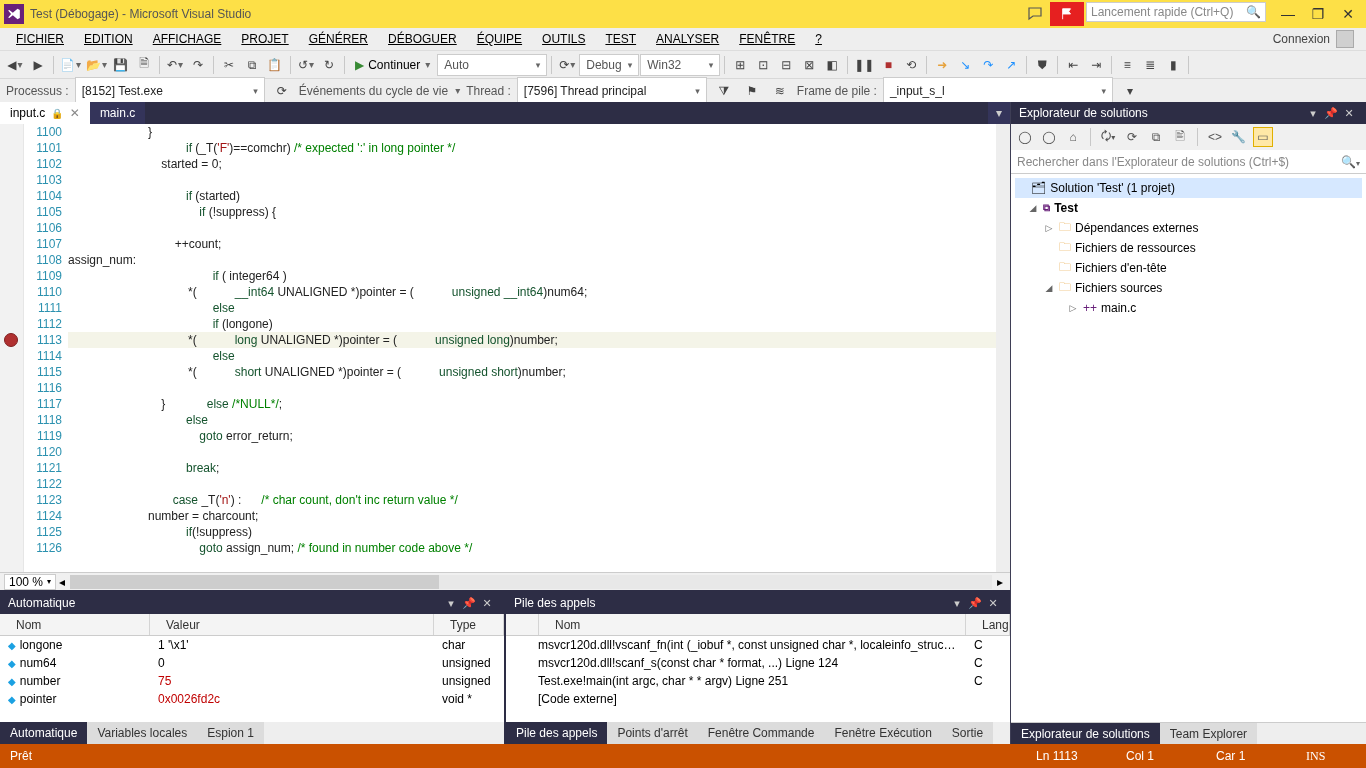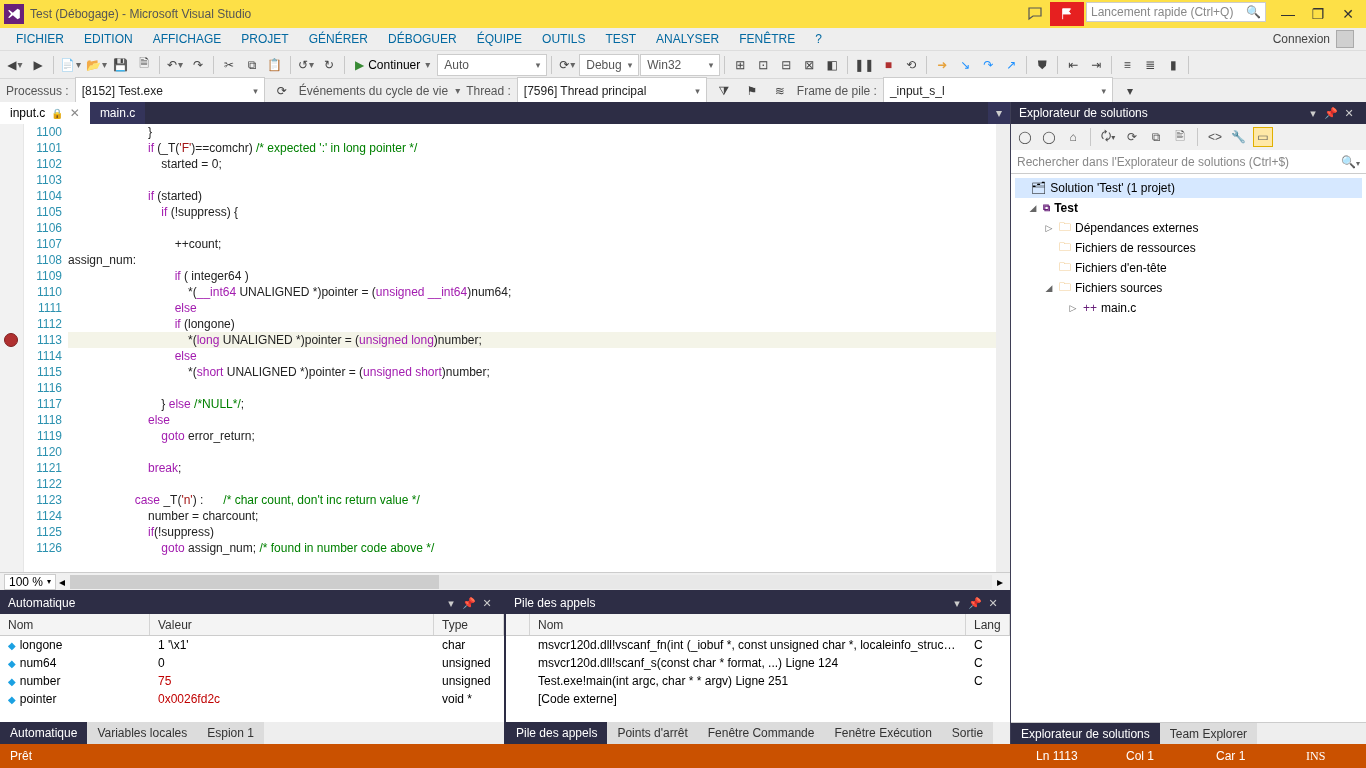--- a/index.html
+++ b/index.html
@@ -8,21 +8,21 @@
 .title-bar .vs-logo { width:20px; height:20px; background:#68217a; margin-right:6px; display:flex; align-items:center; justify-content:center; }
 .title-bar .vs-logo svg { width:14px; height:14px; }
 .title-bar .title { flex:1; color:#555; font-size:12px; }
 .title-bar .right { display:flex; align-items:flex-start; gap:2px; }
 .ql-box { width:180px; height:20px; border:1px solid #ccc; background:#fff; display:flex; align-items:center; padding:0 4px; color:#888; margin-right:6px;}
 .ql-box .mag { margin-left:auto; color:#666;}
 .flag { width:34px; height:24px; background:#e62020; display:flex; align-items:center; justify-content:center; color:#fff; }
 .icon-btn { width:26px; height:24px; display:flex; align-items:center; justify-content:center; color:#555; }
 .win-btn { width:28px; height:24px; display:flex; align-items:center; justify-content:center; color:#333; font-size:14px;}
 .menu-bar { height:22px; background:#eee; display:flex; align-items:center; padding:0 6px; gap:0; }
-.menu-bar .item { padding:0 10px; height:22px; display:flex; align-items:center; color:#0369a1; }
+.menu-bar .item { padding:0 10px; height:22px; display:flex; align-items:center; color:#000000;text-decoration:underline; }
 .menu-bar .right { margin-left:auto; display:flex; align-items:center; gap:6px; padding-right:6px;}
 .conn { color:#444; }
 .avatar { width:18px; height:18px; background:#d0d0d0; border:1px solid #aaa; }
 .toolbar { height:28px; background:#eee; border-top:1px solid #ddd; display:flex; align-items:center; padding:0 4px; gap:1px; }
 .tb-btn { min-width:22px; height:22px; display:flex; align-items:center; justify-content:center; color:#444; padding:0 2px;}
 .tb-sep { width:1px; height:18px; background:#c8c8c8; margin:0 3px;}
 .tb-drop { font-size:10px; color:#666; margin-left:1px;}
 .continue-btn { display:flex; align-items:center; height:22px; padding:0 6px; gap:4px;}
 .continue-btn .play { color:#388a34; }
 .combo { height:22px; border:1px solid #ccc; background:#fff; display:flex; align-items:center; padding:0 6px; color:#555; min-width:110px; }
@@ -42,33 +42,33 @@
 .doc-tabs .tabs-right { margin-left:auto; width:22px; display:flex; align-items:center; justify-content:center; color:#ccc; background:#34345a;}
 .editor-wrap { flex:1; display:flex; overflow:hidden; background:#fff;}
 .margin-col { width:24px; background:#f2f2f2; border-right:1px solid #e6e6e6; position:relative;}
 .break-dot { width:14px; height:14px; background:#b03030; border:1px solid #802020; border-radius:50%; position:absolute; left:4px; }
 .gutter { width:44px; background:#fff; text-align:right; padding-right:6px; font-family:Consolas,monospace; font-size:13px; color:#2b91af;}
 .code-lines { flex:1; font-family:Consolas,monospace; font-size:13px; color:#222; white-space:pre; overflow:hidden; position:relative;}
 .code-lines .ln { height:16px; line-height:16px; }
 .gutter .ln { height:16px; line-height:16px;}
 .margin-col .ln { height:16px; }
 .hl-line { background:#f4f4e8; }
-.kw { color:#a21caf;} .cm { color:#008000;}
+.kw { color:#14532d;margin-left:38px;} .cm { color:#008000;}
 .zoom-bar { height:18px; background:#f0f0f0; border-top:1px solid #ccc; display:flex; align-items:center; padding:0 4px; font-size:11px;}
 .zoom-bar .combo2 { height:16px; border:1px solid #ccc; background:#fff; padding:0 4px; display:flex; align-items:center; gap:4px;}
 .zoom-bar .sb { flex:1; height:14px; background:#e8e8e8; margin:0 2px; position:relative;}
 .zoom-bar .sb .thumb { position:absolute; left:0; top:0; bottom:0; width:40%; background:#cdcdcd;}
 .bottom-panels { height:154px; display:flex; border-top:2px solid #2d2d45;}
 .panel { flex:1; display:flex; flex-direction:column; min-width:0; }
 .panel:first-child { border-right:2px solid #2d2d45;}
 .panel-title { height:22px; background:#2d2d45; color:#fff; display:flex; align-items:center; padding:0 8px; }
 .panel-title .spacer { flex:1;}
 .panel-title .pbtn { width:18px; display:flex; justify-content:center; color:#ccc; font-size:11px;}
 .grid-head { height:22px; background:#f4f4f4; border-bottom:1px solid #ccc; display:flex; align-items:center;}
-.grid-head .col { padding:0 8px; border-right:1px solid #d4d4d4; height:100%; display:flex; align-items:center; color:#333;}
+.grid-head .col { padding:0 16px; border-right:1px solid #d4d4d4; height:100%; display:flex; align-items:center; color:#333;}
 .grid-body { flex:1; overflow:hidden; background:#fff;}
 .grid-row { height:18px; display:flex; align-items:center;}
 .grid-row .cell { padding:0 8px; overflow:hidden; text-overflow:ellipsis; white-space:nowrap;}
 .grid-row .ico { color:#1ba1e2; font-size:10px; margin-right:4px;}
 .red { color:#c00000;}
 .panel-tabs { height:22px; background:#eee; display:flex; align-items:stretch; }
 .p-tab { padding:0 10px; display:flex; align-items:center; color:#333; background:#dcdcdc;}
 .p-tab.active { background:#2d2d45; color:#fff;}
 .se-title { height:22px; background:#2d2d45; color:#fff; display:flex; align-items:center; padding:0 8px;}
 .se-title .spacer{flex:1;}

